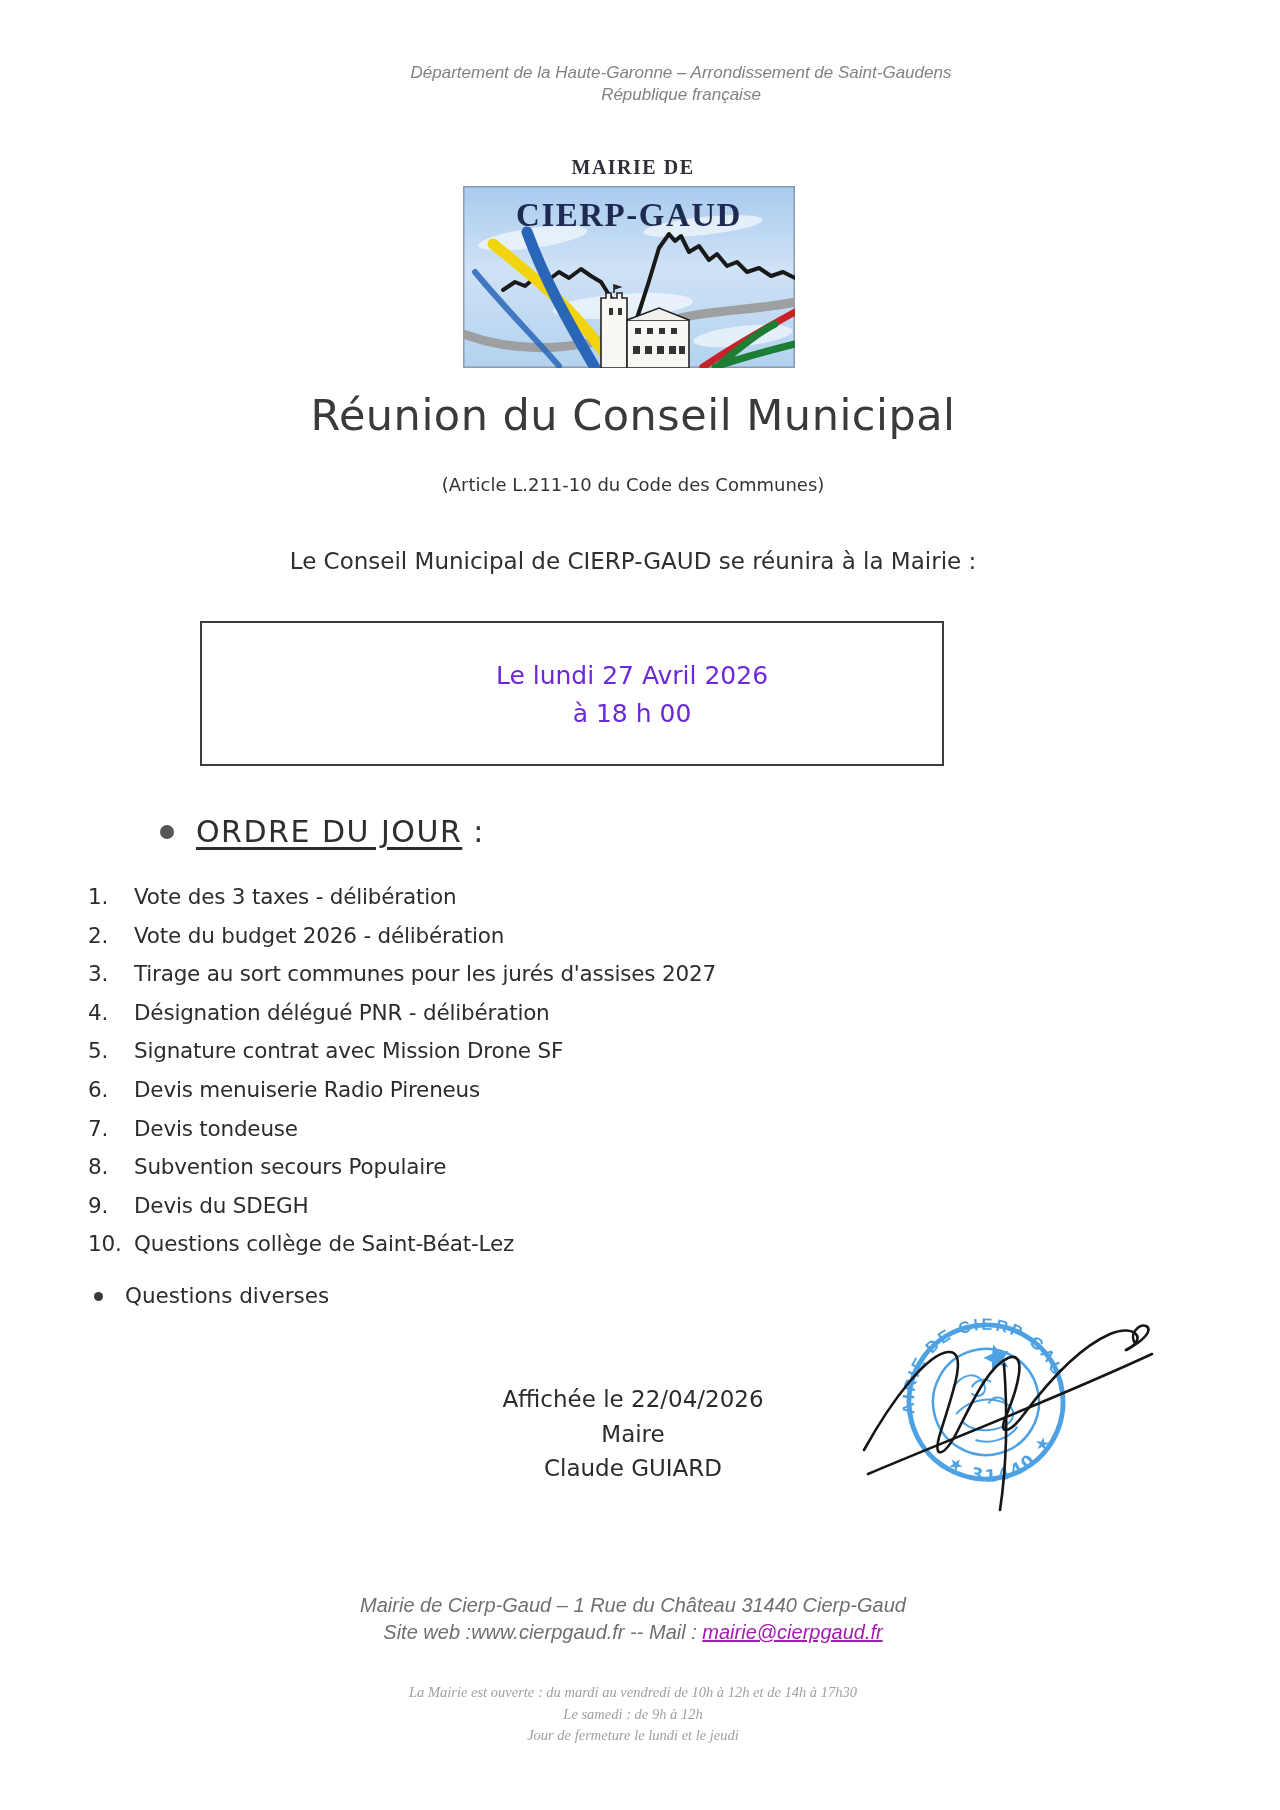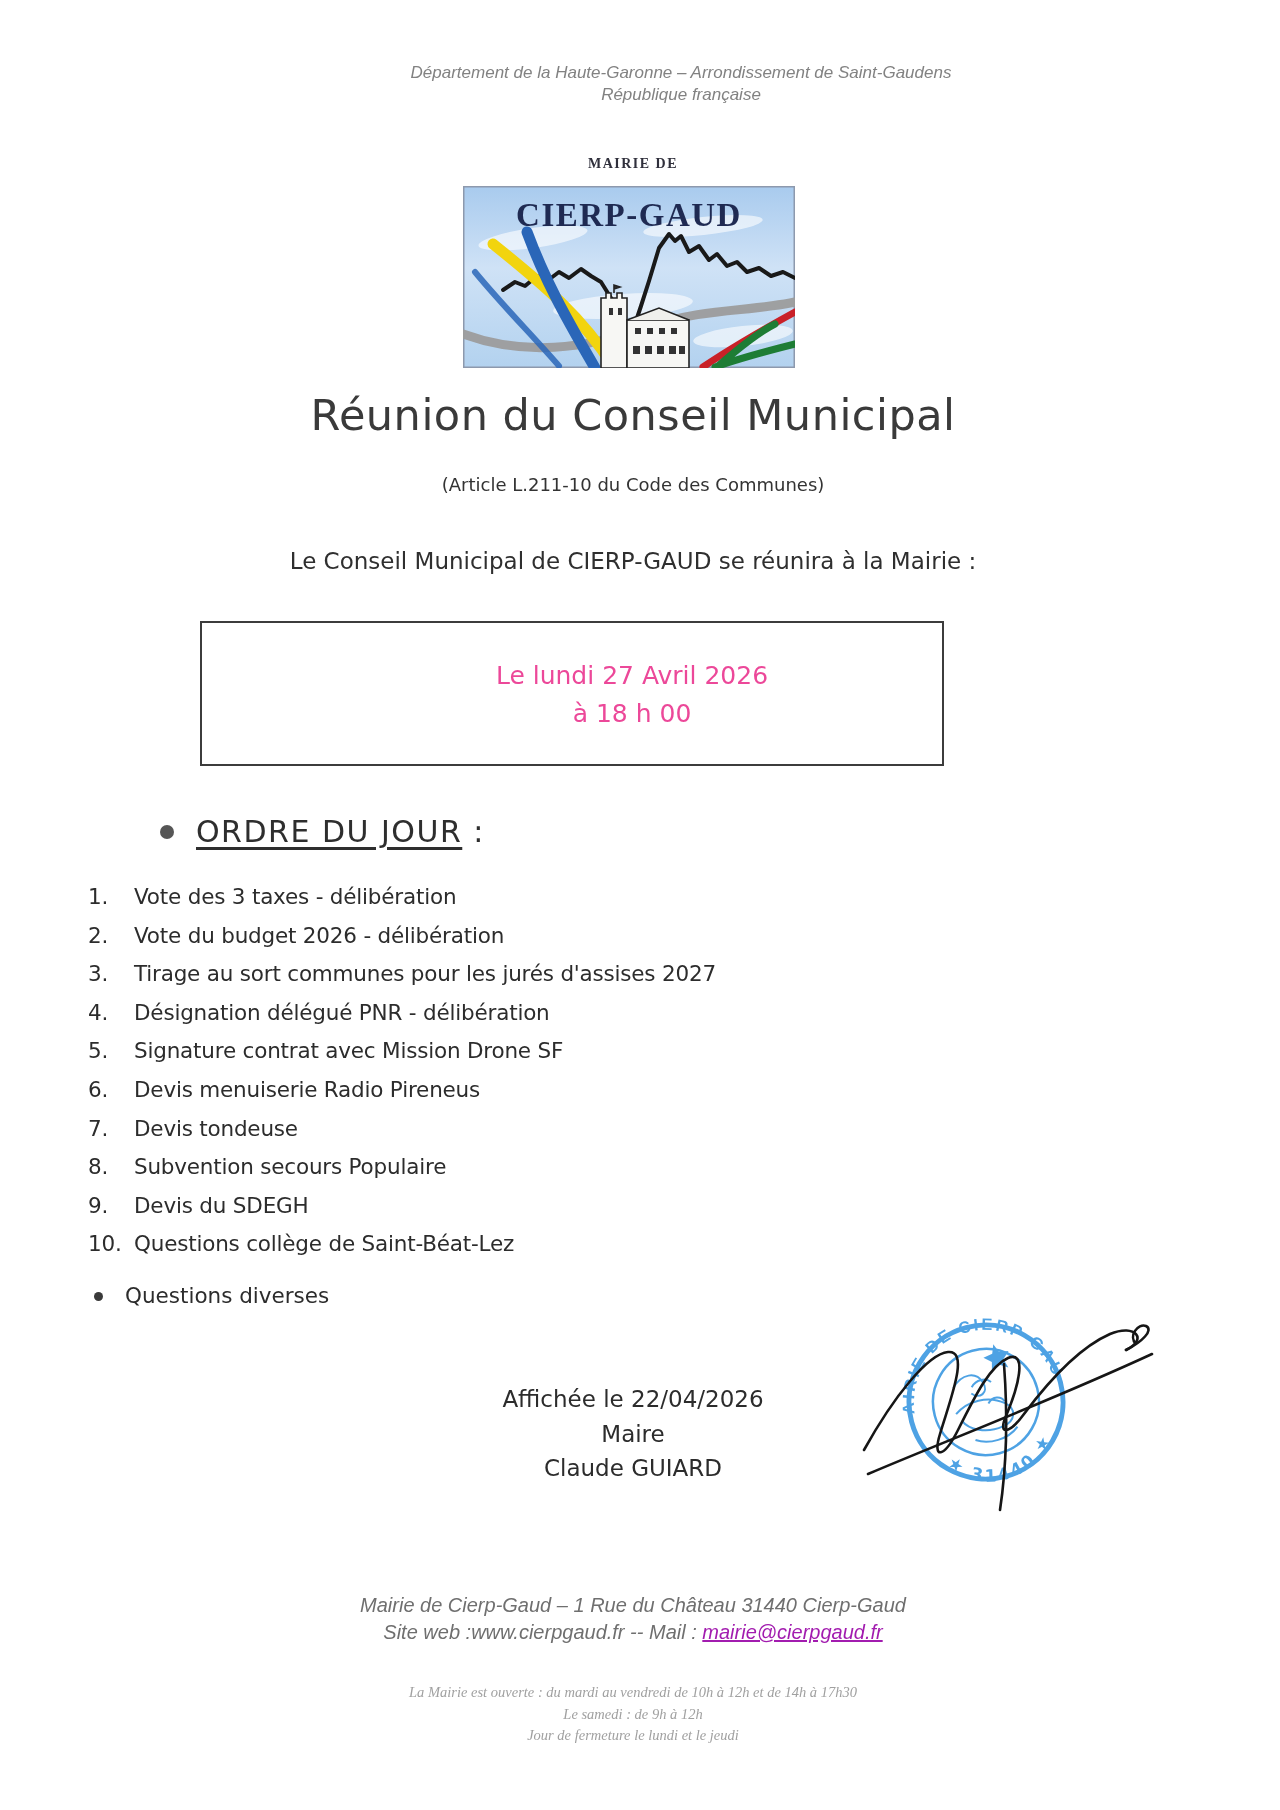--- a/index.html
+++ b/index.html
@@ -10,35 +10,35 @@
     overflow:hidden;
     font-family:"DejaVu Sans", sans-serif;
     color:#303030;
   }
   .center-col{position:absolute;left:0;width:1266px;text-align:center;}
 
   
   .hdr{font-family:"Liberation Sans", sans-serif;font-style:italic;color:#828282;font-size:17px;line-height:22px;padding-left:48px;}
 
   
-  .mairie-de{font-family:"Liberation Serif", serif;font-weight:bold;letter-spacing:1.5px;font-size:14px;color:#30303c;}
+  .mairie-de{font-family:"Liberation Serif", serif;font-weight:bold;letter-spacing:1.5px;font-size:20px;color:#30303c;}
   .logo-box{position:absolute;left:463px;top:186px;width:332px;height:182px;}
 
   
   .doc-title{font-size:43px;letter-spacing:0.5px;color:#3a3a3a;}
   .doc-subtitle{font-size:18px;color:#333;}
 
   .intro-line{font-size:23px;color:#2f2f2f;}
 
   
   .meeting-box{
     position:absolute;left:200px;top:621px;width:744px;height:145px;
     border:2px solid #3c3c3c;box-sizing:border-box;
   }
-  .meeting-box-inner{padding:34px 0 0 120px;text-align:center;font-size:25px;line-height:38px;color:#ec4899;}
+  .meeting-box-inner{padding:34px 0 0 120px;text-align:center;font-size:25px;line-height:38px;color:#6d28d9;}
 
   
   .agenda-heading-row{position:absolute;left:160px;top:814px;display:flex;align-items:center;}
   .agenda-bullet{width:14px;height:14px;border-radius:50%;background:#565656;margin-right:22px;}
   .agenda-heading{font-size:30px;letter-spacing:1.5px;color:#2e2e2e;}
   .agenda-heading .ul{text-decoration:underline;text-underline-offset:5px;}
   .agenda-list{position:absolute;left:88px;top:884px;width:980px;}
   .agenda-row{display:flex;height:38.6px;font-size:21.5px;letter-spacing:-0.2px;color:#2c2c2c;}
   .agenda-num{flex:0 0 46px;}
   .agenda-text{flex:1;}

